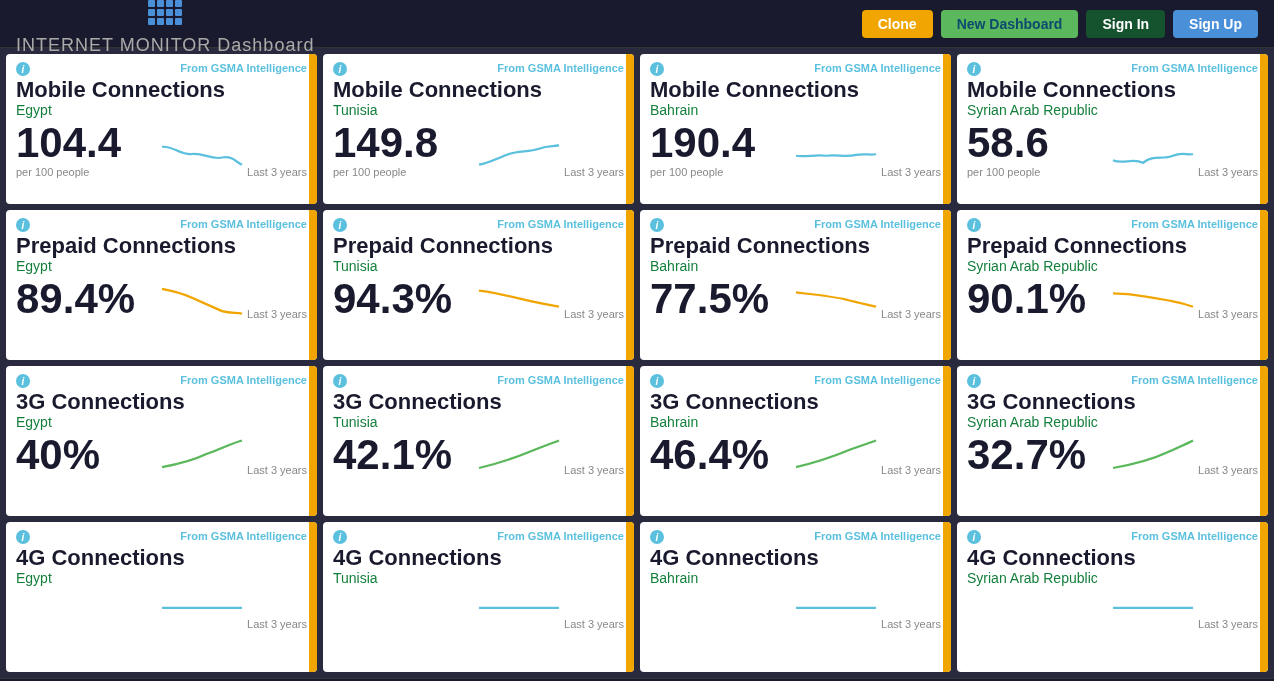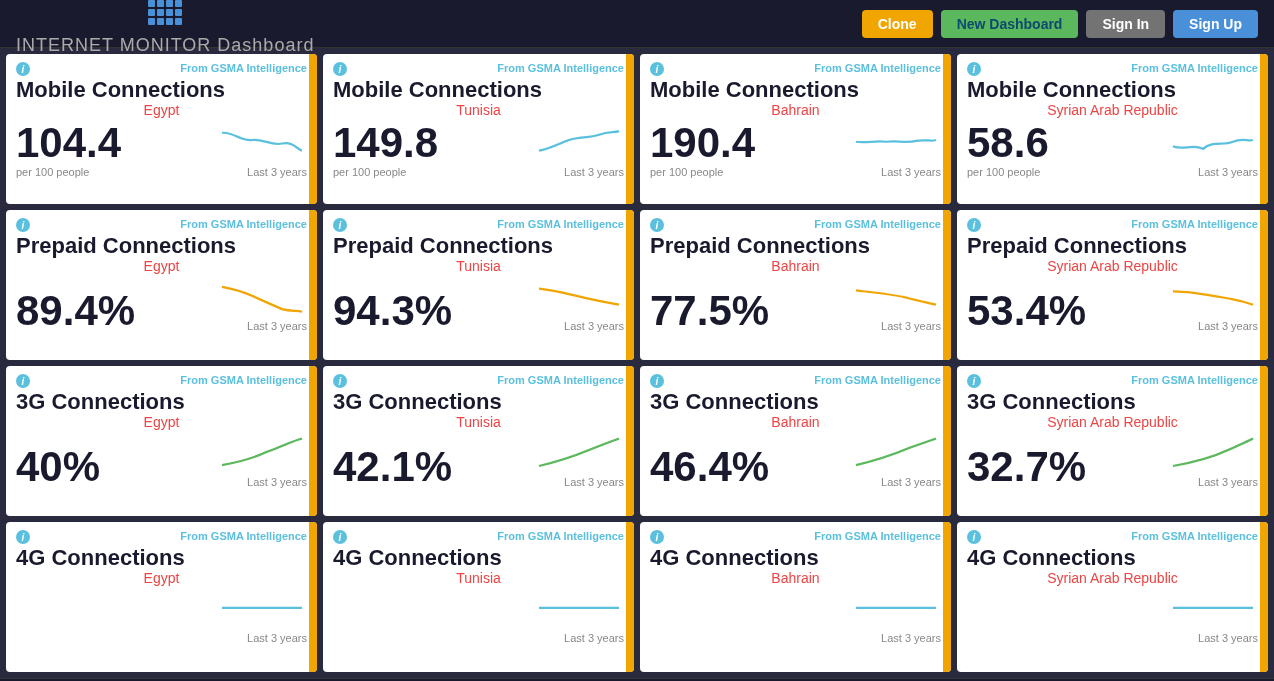--- a/index.html
+++ b/index.html
@@ -56,21 +56,21 @@
     .btn {
       padding: 6px 16px;
       border: none;
       border-radius: 4px;
       font-size: 14px;
       font-weight: bold;
       cursor: pointer;
     }
     .btn-clone { background: #f0a500; color: #fff; }
     .btn-new { background: #5cb85c; color: #0c4a6e; }
-    .btn-signin { background: #737373; color: #fff; }
+    .btn-signin { background: #14532d; color: #fff; }
     .btn-signup { background: #4a90d9; color: #fff; }
 
     
     .dashboard-grid {
       display: grid;
       grid-template-columns: repeat(4, 1fr);
       gap: 6px;
       padding: 6px;
       background: #2a2a3e;
     }
@@ -117,39 +117,38 @@
     }
     .card-title {
       font-size: 22px;
       font-weight: bold;
       color: #1a1a2e;
       margin-top: 4px;
       line-height: 1.1;
     }
     .card-country {
       font-size: 14px;
-      color: #ef4444;
+      color: #15803d;
       margin-bottom: 4px;
-      text-align: center;
     }
     .card-value-row {
       display: flex;
       align-items: flex-end;
       justify-content: space-between;
       margin-top: 4px;
     }
     .card-value {
       font-size: 42px;
       font-weight: bold;
       color: #1a1a2e;
       line-height: 1;
     }
     .card-chart {
       display: flex;
-      flex-direction: column;
+      flex-direction: row;
       align-items: flex-end;
       justify-content: flex-end;
       flex: 1;
       padding-left: 8px;
     }
     .card-sublabel {
       font-size: 11px;
       color: #888;
       margin-top: 2px;
     }
@@ -342,21 +341,21 @@
     </div>
   </div>
     <div class="card">
     <div class="card-info">i</div>
     <div class="card-orange-bar"></div>
     <div class="card-source">From GSMA Intelligence</div>
     <div class="card-title">Prepaid Connections</div>
     <div class="card-country">Syrian Arab Republic</div>
     <div class="card-value-row">
       <div>
-        <div class="card-value">53.4%</div>
+        <div class="card-value">90.1%</div>
 
       </div>
       <div class="card-chart">
         <svg class="sparkline" viewBox="0 0 90 45" preserveAspectRatio="none">
           <path d="M5,15 C25,15 45,20 65,24 C75,26 80,28 85,30" fill="none" stroke="#f0a500" stroke-width="2.5"></path>
         </svg>
         <div class="card-sublabel">Last 3 years</div>
       </div>
     </div>
   </div>

